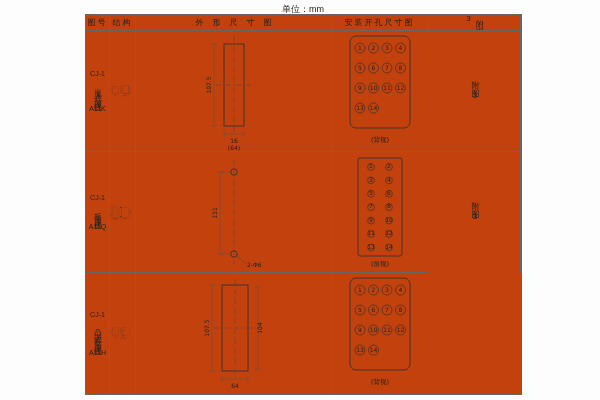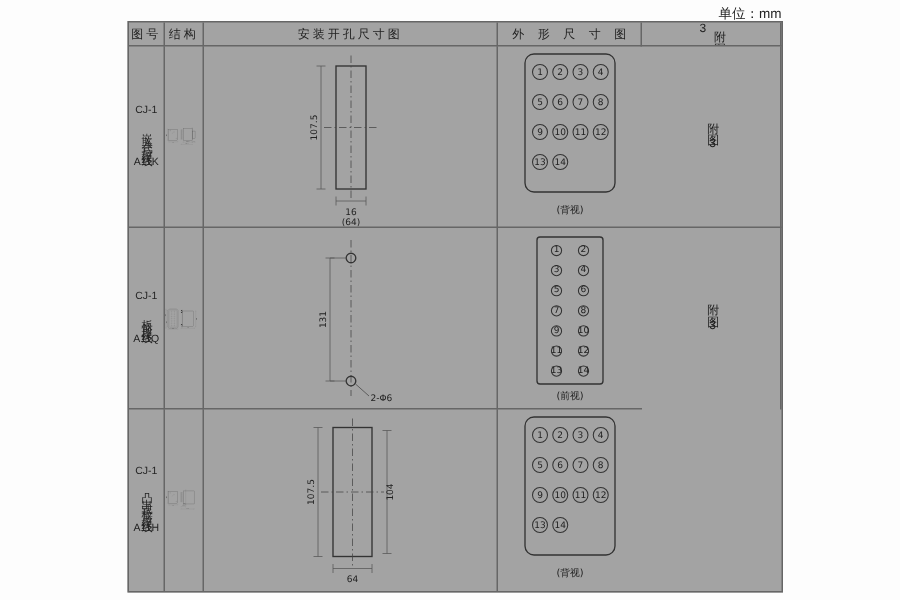--- a/index.html
+++ b/index.html
@@ -2,23 +2,23 @@
 <html><head>
 <meta charset="utf-8">
 <style>
   * { margin:0; padding:0; box-sizing:border-box; }
   html,body { width:600px; height:400px; }
   body {
     background:#fdfdfd;
     font-family:"Liberation Sans","DejaVu Sans",sans-serif;
     position:relative; overflow:hidden; color:#222;
   }
-  .unit-label { position:absolute; top:3px; left:85px; width:436px; text-align:right; font-size:9px; }
+  .unit-label { position:absolute; top:3px; left:85px; width:436px; text-align:center; font-size:9px; }
   .spec-table {
-    position:absolute; top:14px; left:85px; background:#a3a3a3;
+    position:absolute; top:14px; left:85px; background:#c2410c;
     border:1px solid #666;
     display:grid;
     grid-template-columns:24px 26px 196px 96px 93px;
     grid-template-rows:16px 121px 121px 121px;
   }
   .cell { border-right:1px solid #666; border-bottom:1px solid #666;
           display:flex; align-items:center; justify-content:center; overflow:hidden; }
   .cell.no-r { border-right:none; }
   .cell.no-b { border-bottom:none; }
   .th { font-size:8px; letter-spacing:2px; white-space:nowrap; }
@@ -39,22 +39,22 @@
 </style>
 </head>
 <body>
 
 <div class="unit-label">单位：mm</div>
 
 <div class="spec-table">
 
   <div class="cell th">图号</div>
   <div class="cell th">结构</div>
+  <div class="cell th wide">外形尺寸图</div>
   <div class="cell th mid">安装开孔尺寸图</div>
-  <div class="cell th wide">外形尺寸图</div>
 
   <div class="cell">
     <span class="fig-text">附图3</span>
   </div>
   <div class="cell struct-cell">
     <span class="struct-model">CJ-1</span>
     <span class="struct-type">嵌入式后接线</span>
     <span class="struct-code">A11K</span>
   </div>
   <div class="cell">

